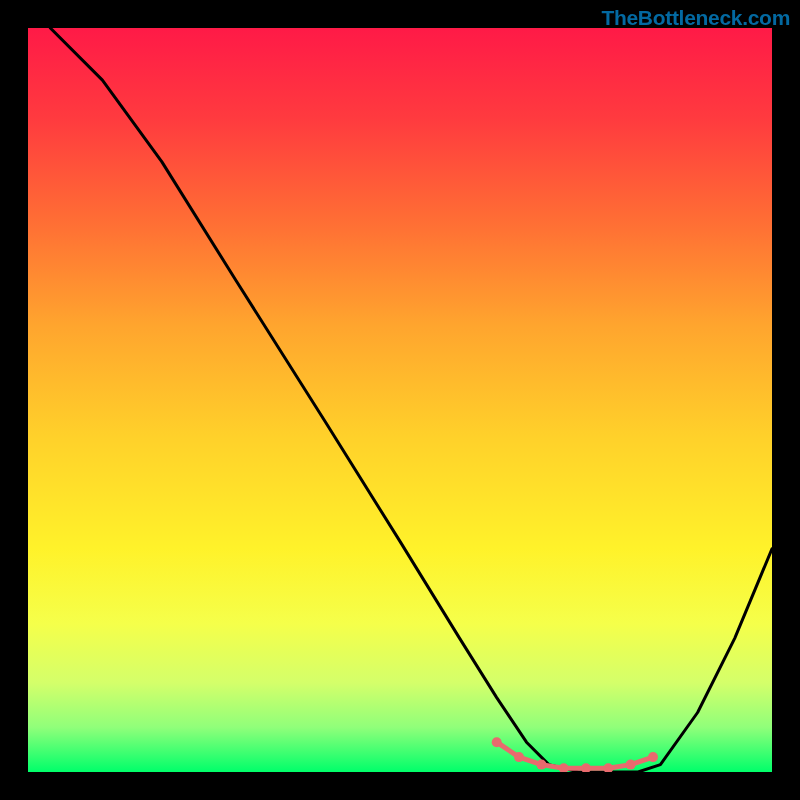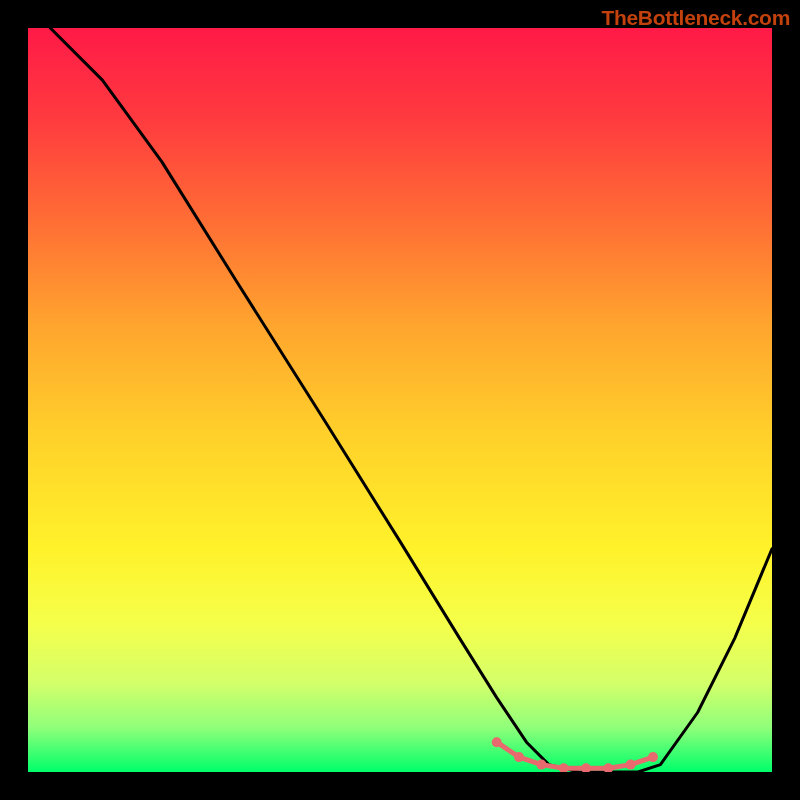--- a/index.html
+++ b/index.html
@@ -35,21 +35,21 @@
       #fff22a 70%,
       #f5ff4a 80%,
       #d4ff6a 88%,
       #90ff7a 94%,
       #00ff6a 100%);
   }
   .watermark {
     position: absolute;
     top: 6px;
     right: 10px;
-    color: #c2410c;
+    color: #0369a1;
     font-size: 21px;
     font-weight: bold;
     letter-spacing: -0.3px;
   }
   svg.curve {
     position: absolute;
     top: 28px;
     left: 28px;
     width: 744px;
     height: 744px;

